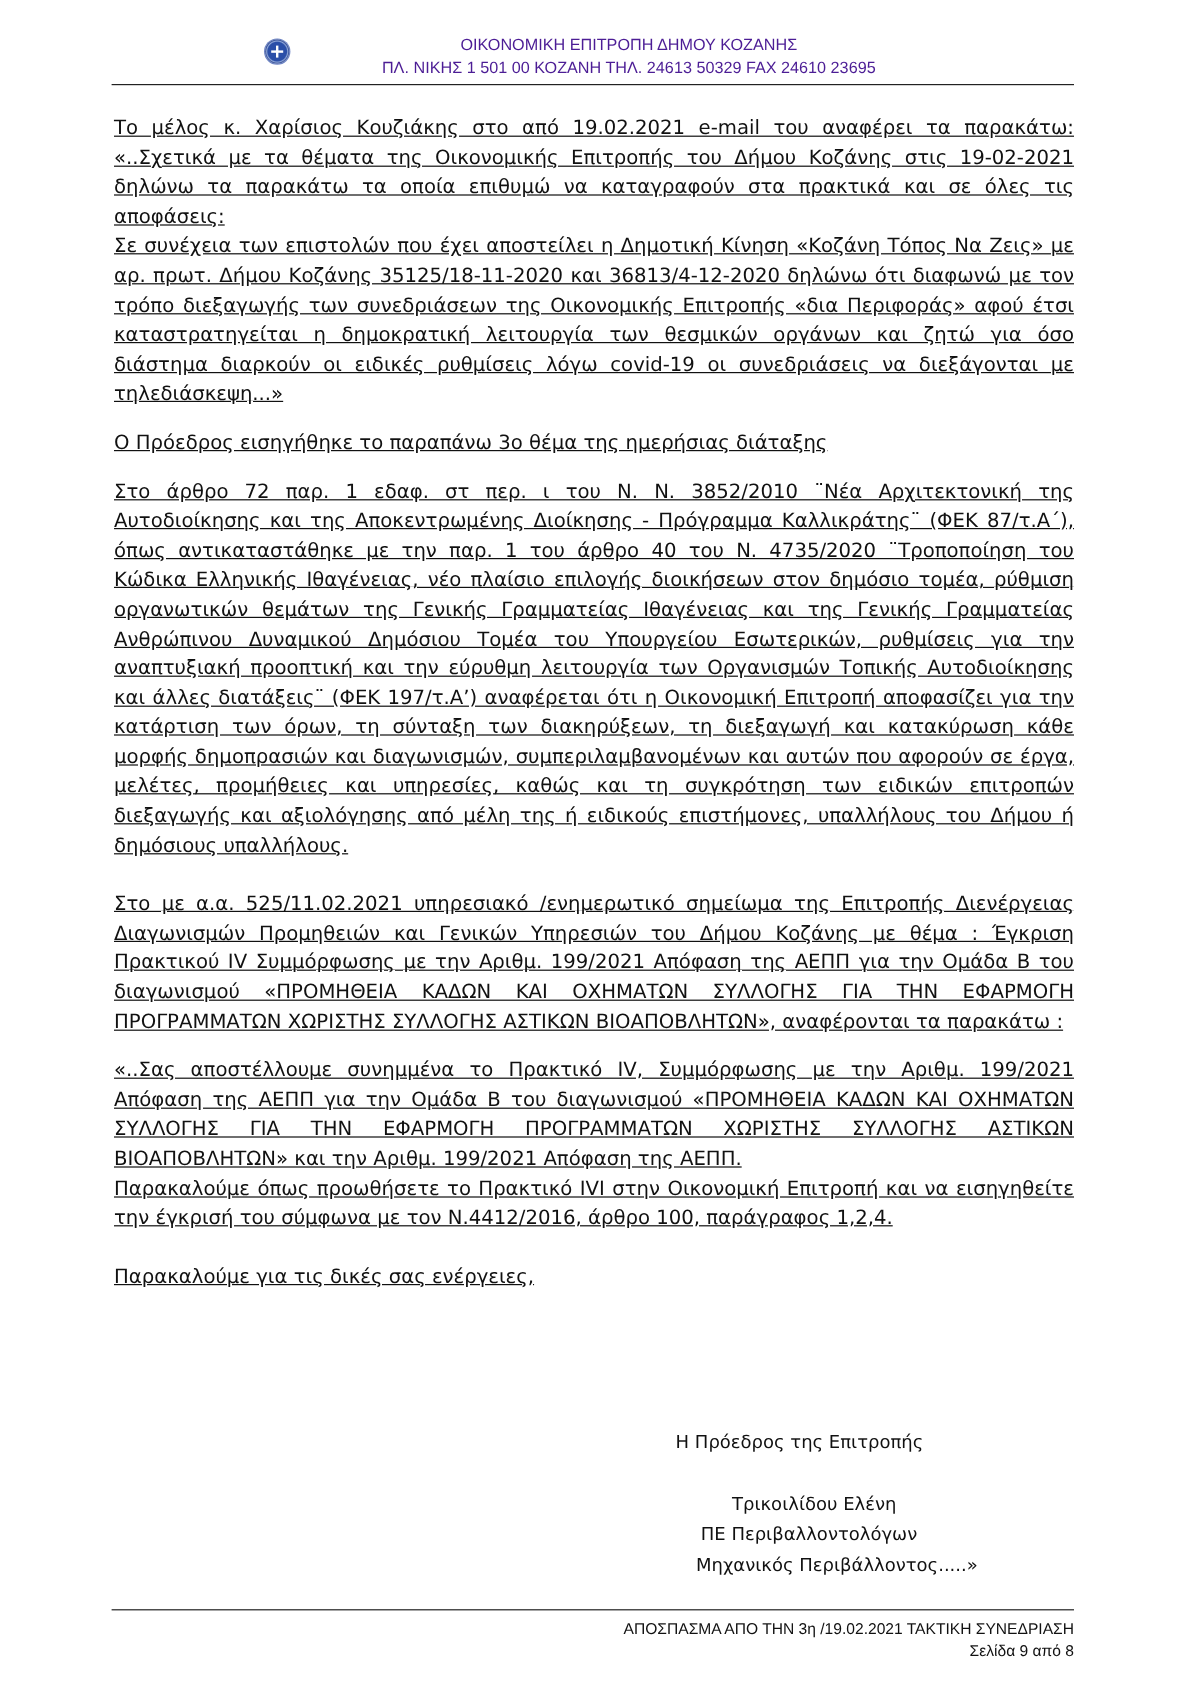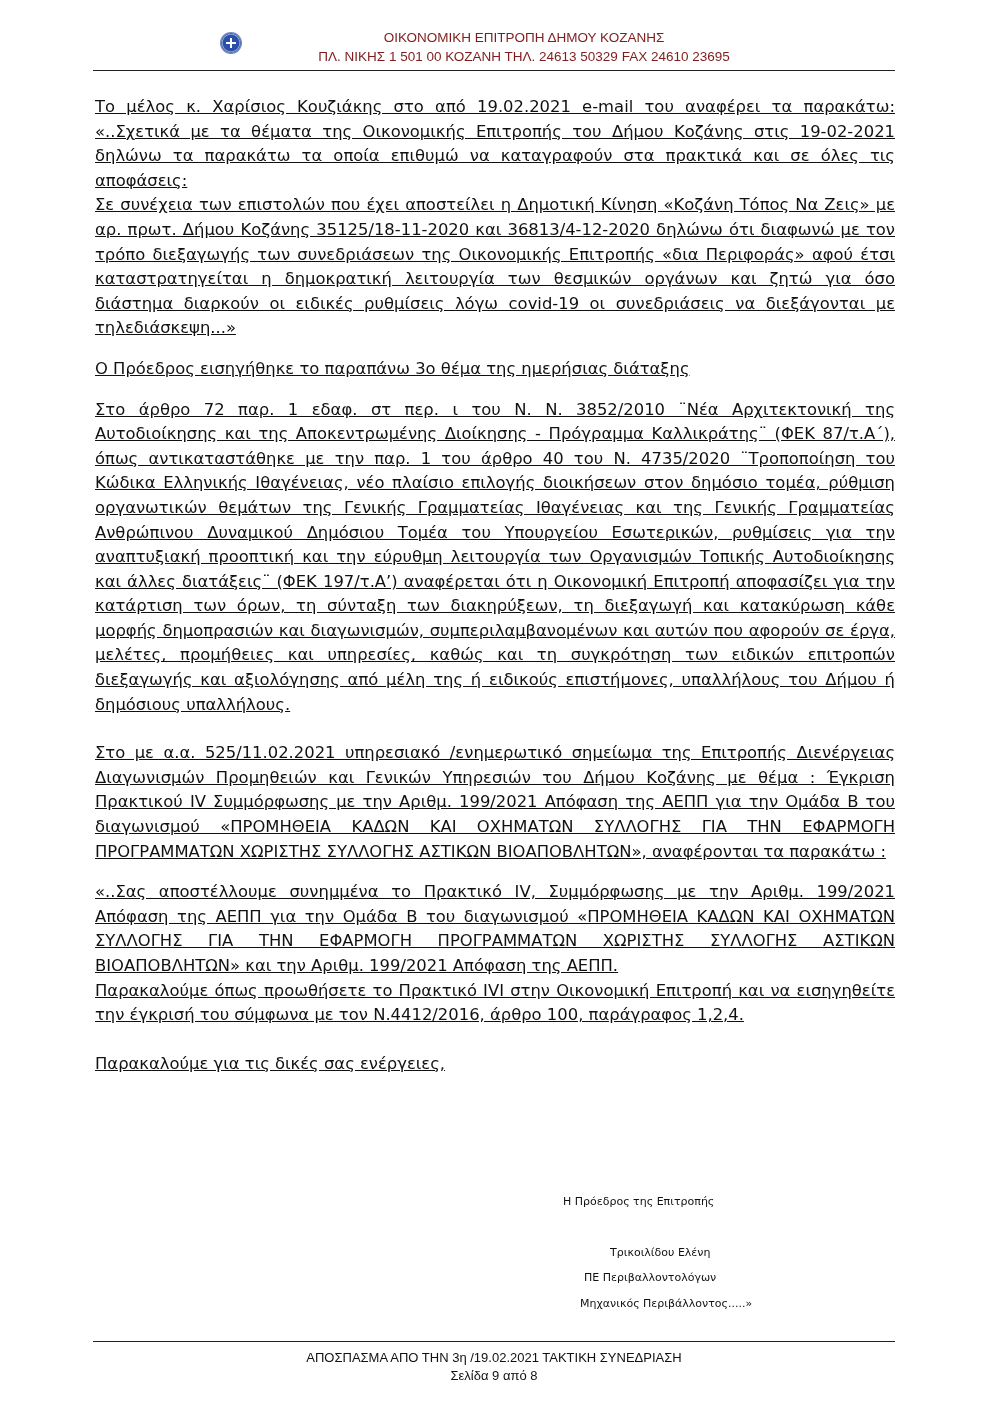--- a/index.html
+++ b/index.html
@@ -15,43 +15,43 @@
       position: absolute; left: 128px; top: 3px; width: 20px; height: 20px;
       border-radius: 50%;
       background: radial-gradient(circle, #2b4fa8 0%, #2b4fa8 55%, #8fa6d8 62%, #1f3a86 70%, #c9d3ee 100%);
       box-shadow: 0 0 0 1px #6d84c4;
     }
     .emblem .cross-v, .emblem .cross-h { position: absolute; background: #ffffff; }
     .emblem .cross-v { left: 9px; top: 5px; width: 2px; height: 10px; }
     .emblem .cross-h { left: 5px; top: 9px; width: 10px; height: 2px; }
     .header-line1, .header-line2 {
       position: absolute; left: 0; width: 802px; text-align: center;
-      font-family: "Liberation Sans", sans-serif; font-size: 13.5px; color: #7f1d1d;
+      font-family: "Liberation Sans", sans-serif; font-size: 13.5px; color: #4c1d95;
       letter-spacing: 0px;
     }
     .header-line1 { top: 0px; left: 60px; width: 742px; }
     .header-line2 { top: 19px; left: 60px; width: 742px; text-align: center; }
     .rule {
       position: absolute; left: 93px; width: 802px; height: 1px; background: #222;
     }
     .rule.top { top: 70px; }
     .rule.bottom { top: 1341px; }
     .body {
       position: absolute; left: 95px; top: 95px; width: 800px;
       font-size: 16.4px; line-height: 24.6px; text-decoration: underline;
     }
     .body p { margin: 0; text-align: justify; }
     .gap { height: 16px; }
     .gap-big { height: 24px; }
     .quote p { text-align: justify; }
     .sign {
-      position: absolute; font-size: 11px; line-height: 24.6px; white-space: pre;
+      position: absolute; font-size: 15px; line-height: 24.6px; white-space: pre;
     }
     .footer {
-      position: absolute; left: 93px; top: 1349px; width: 802px; text-align: center;
+      position: absolute; left: 93px; top: 1349px; width: 802px; text-align: right;
       font-family: "Liberation Sans", sans-serif; font-size: 13px; line-height: 18px;
     }
   </style>
 </head>
 <body>
 
 <div class="header">
   <div class="emblem">
     <div class="cross-v"></div>
       <div class="cross-h"></div>

